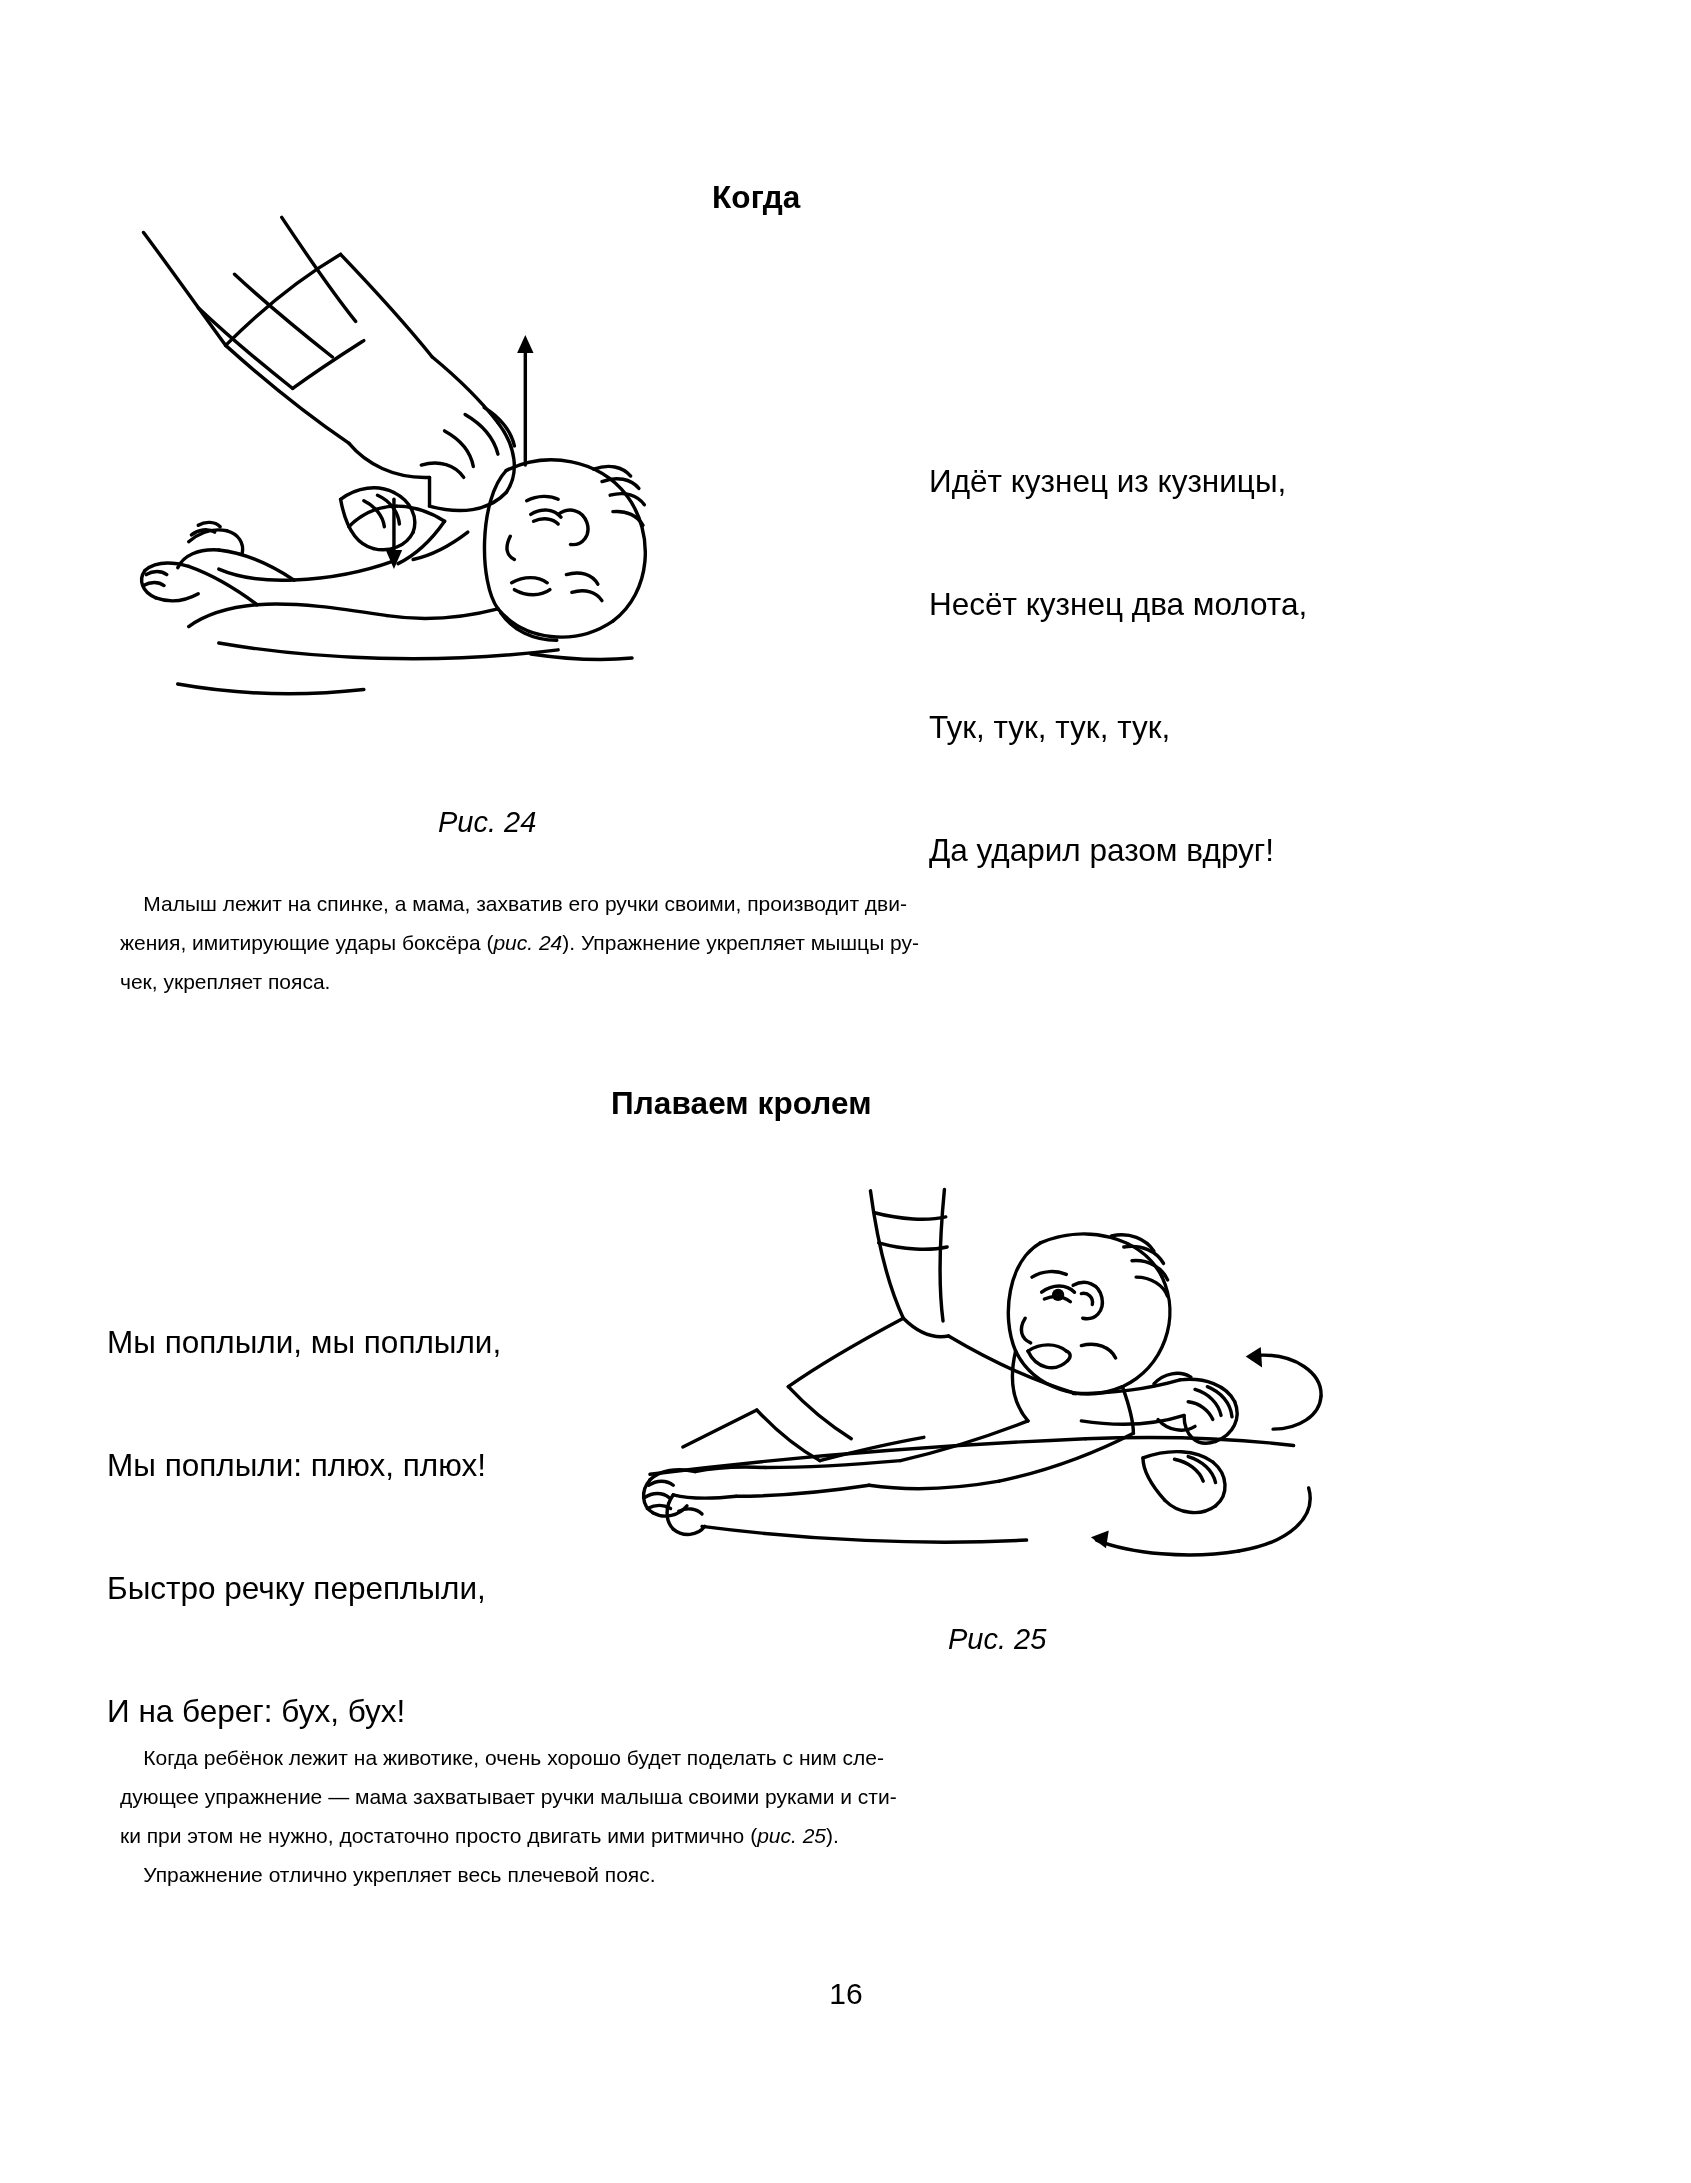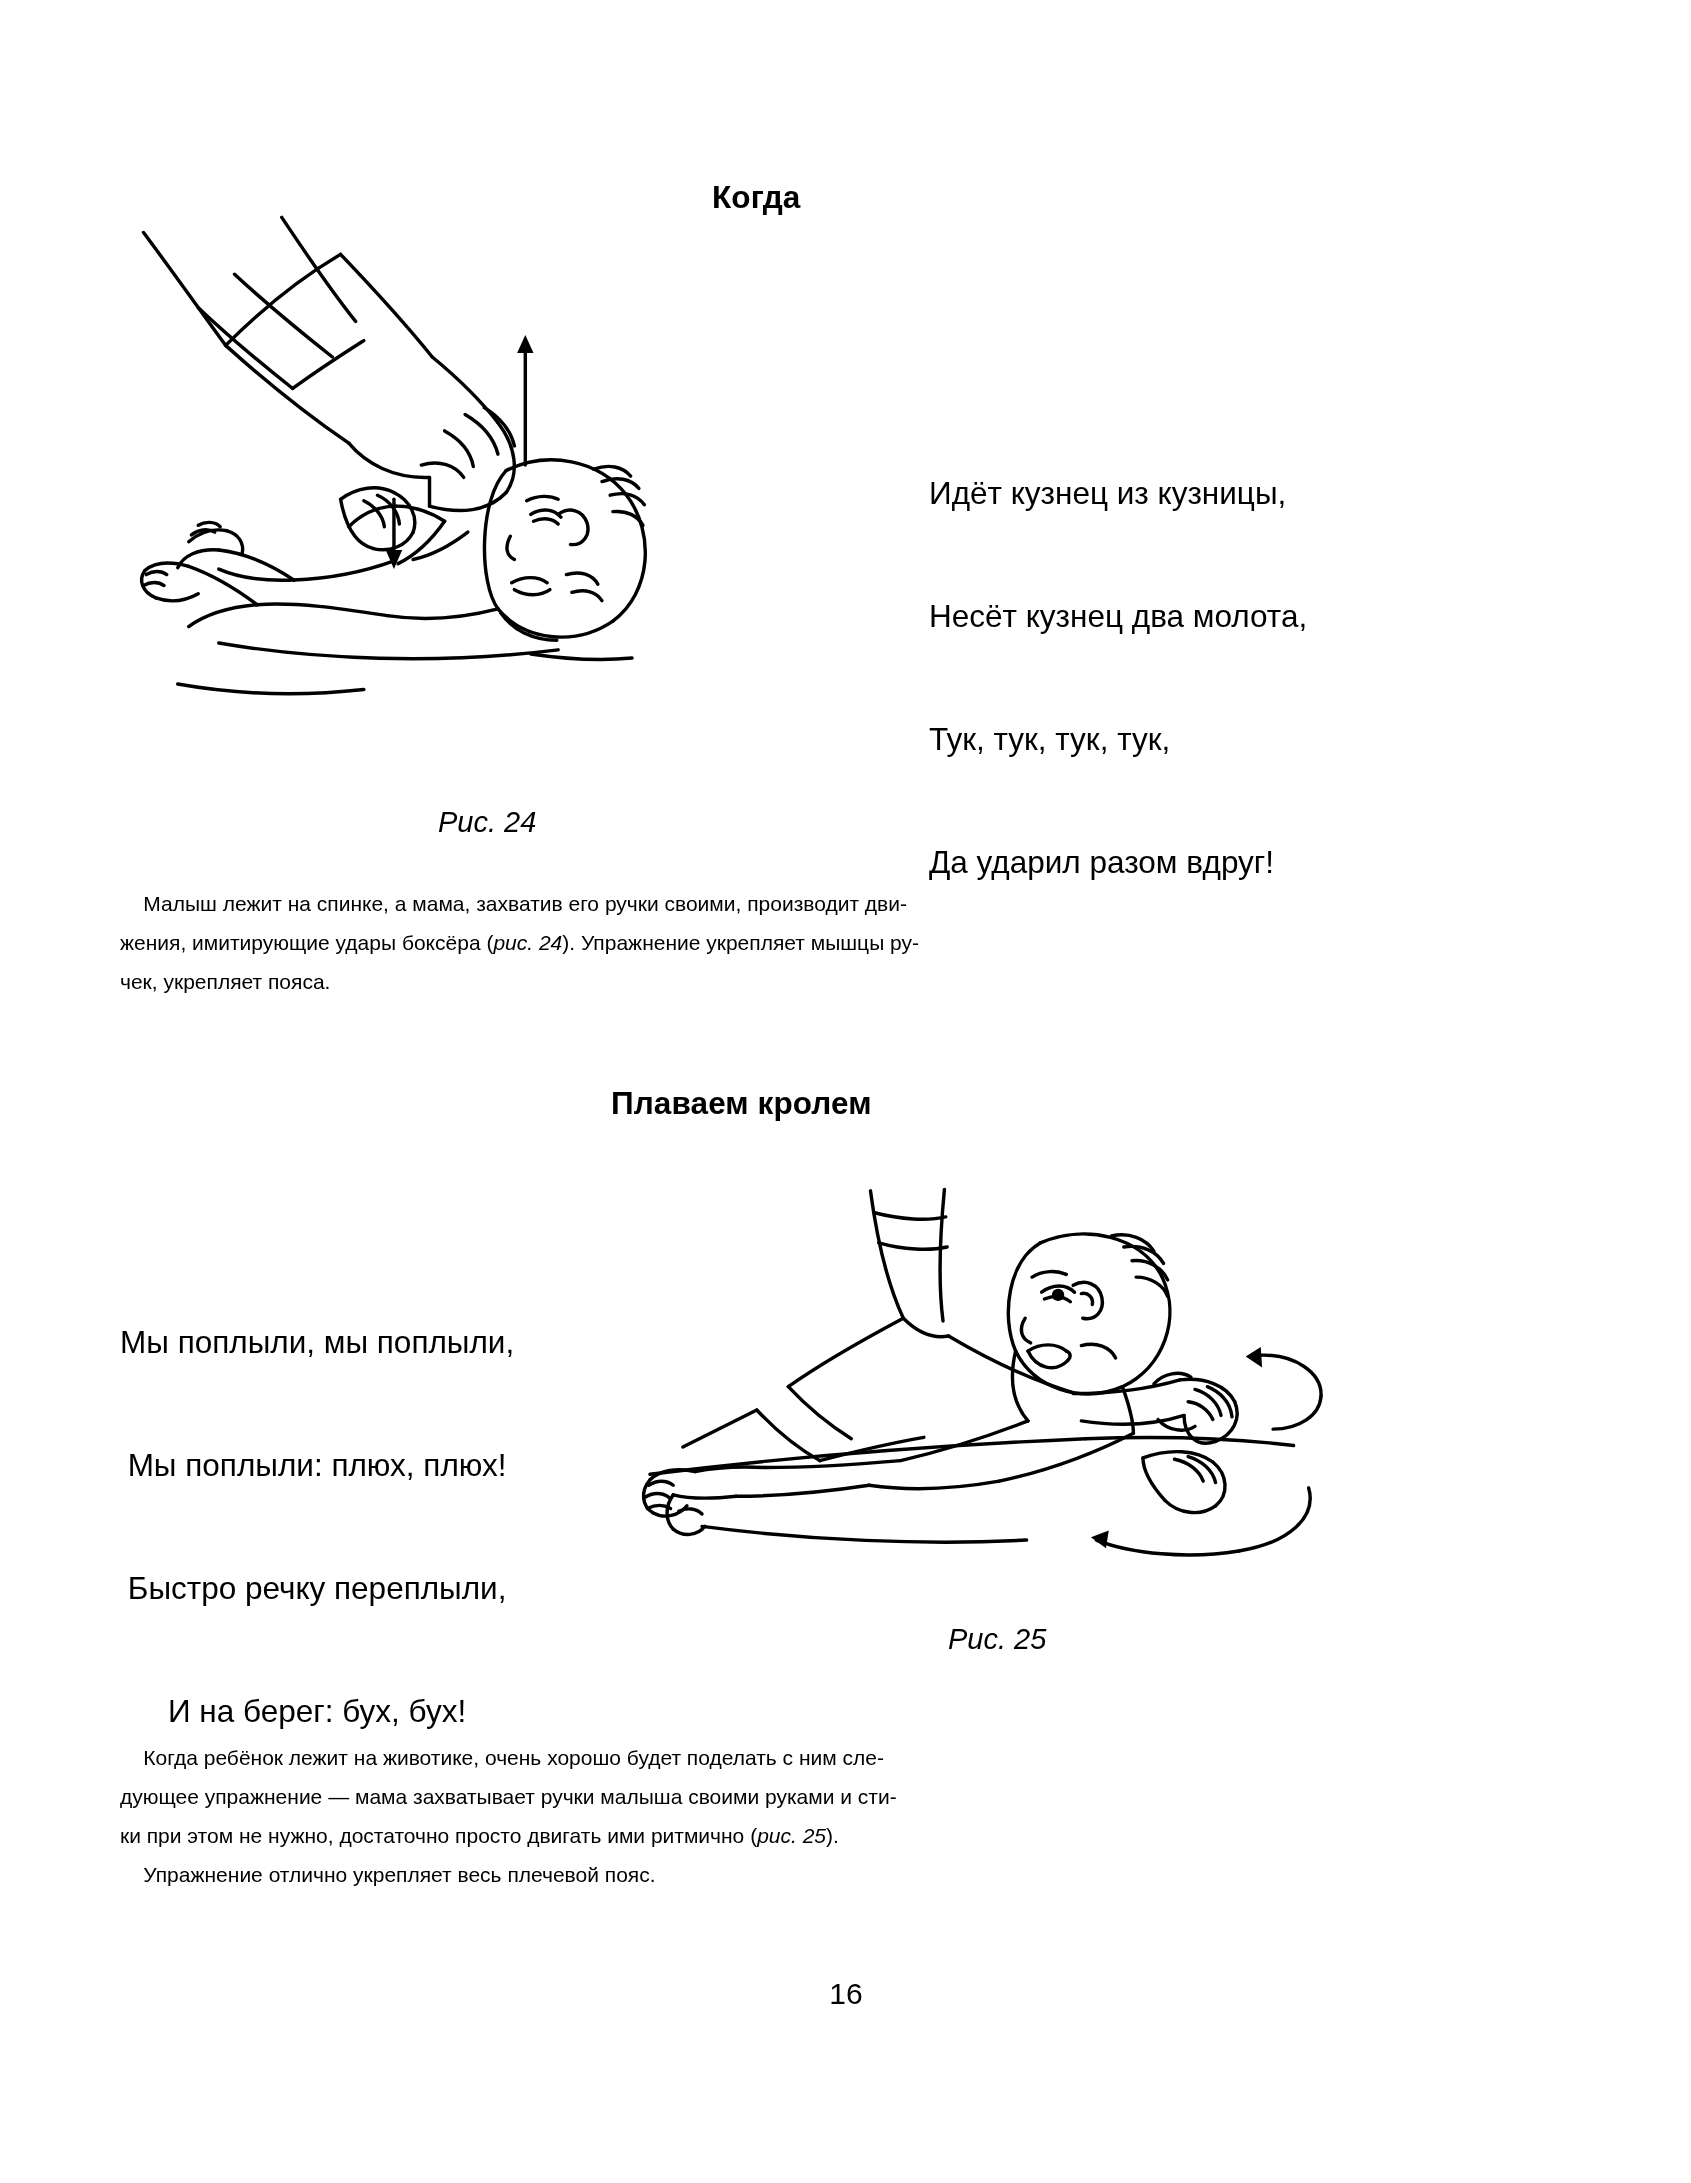--- a/index.html
+++ b/index.html
@@ -28,22 +28,22 @@
   #title-box   { left: 712px; top: 179px; }
   #title-crawl { left: 611px;  top: 1085px; }
 
   
   .poem {
     position: absolute;
     font-size: 31.5px;
     line-height: 41px;
     white-space: pre;
   }
-  #poem-box   { left: 929px; top: 391px; }
-  #poem-crawl { left: 120px;  top: 1240px; text-align: center; }
+  #poem-box   { left: 929px; top: 379px; }
+  #poem-crawl { left: 107px;  top: 1240px; }
   .poem-line { display: block; }
 
   
   .figure { position: absolute; }
   #figure-24 { left: 123px;  top: 205px;  width: 780px; height: 616px; }
   #figure-25 { left: 602px;  top: 1184px; width: 856px; height: 493px; }
   .figure svg { display: block; width: 100%; height: 100%; }
 
   .fig-caption {
     position: absolute;

